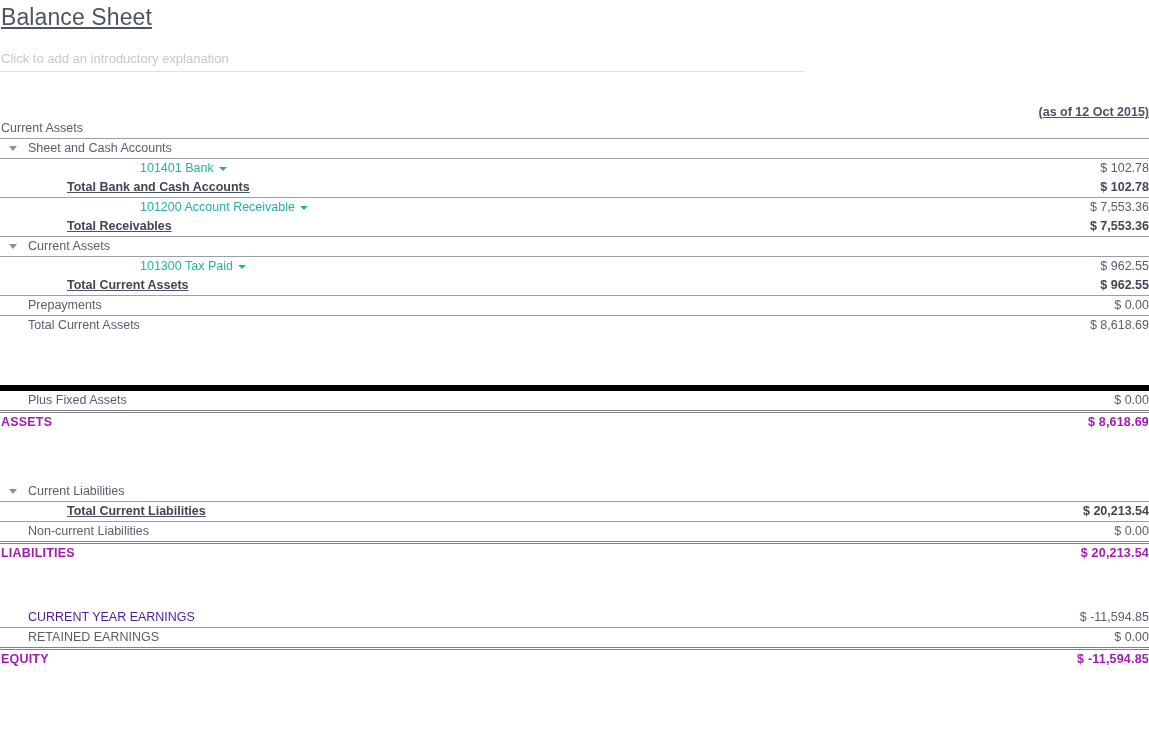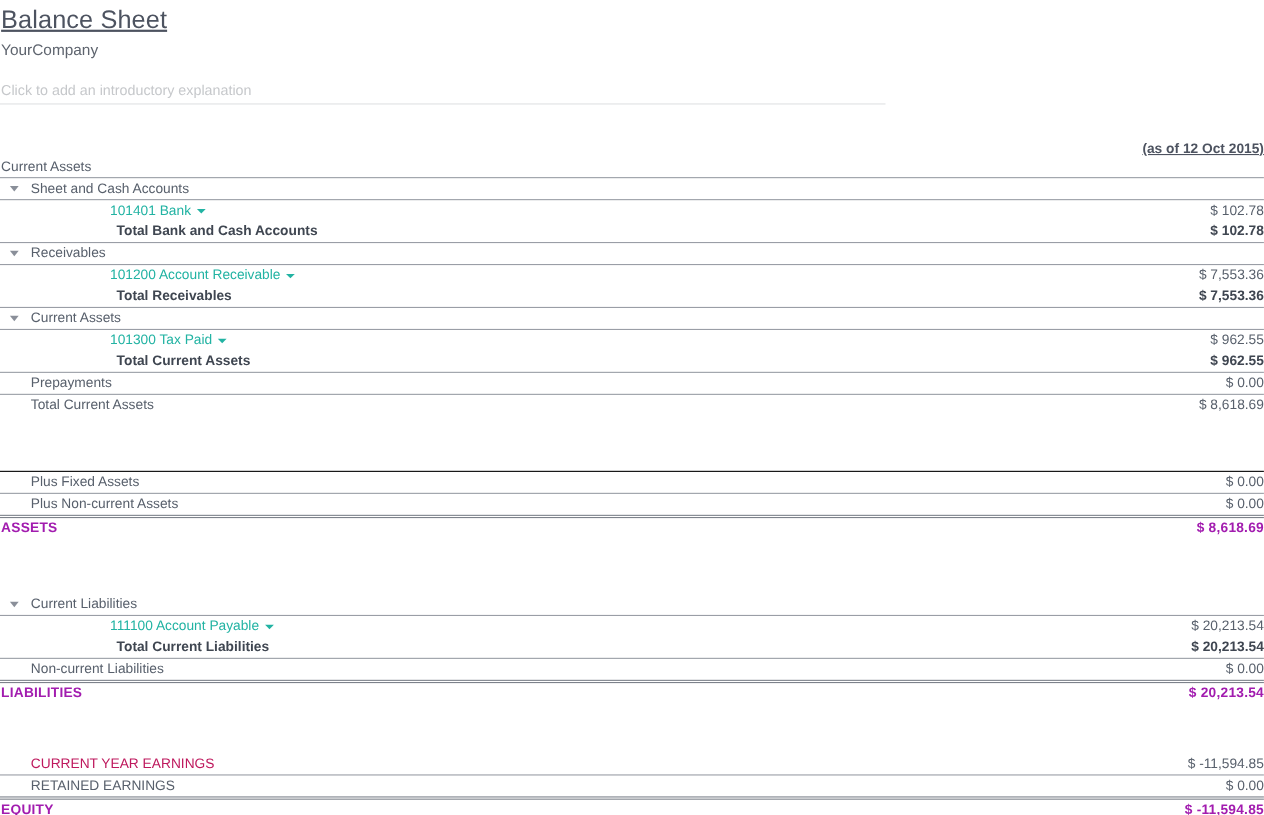--- a/index.html
+++ b/index.html
@@ -89,22 +89,22 @@
   .caret {
     width: 0;
     height: 0;
     border-left: 4.5px solid transparent;
     border-right: 4.5px solid transparent;
     border-top: 5px solid #8a8f99;
     display: block;
   }
   .ind-0 { padding-left: 1px; }
   .ind-1 { padding-left: 0px; }
-  .ind-2 { padding-left: 100px; }
-  .ind-2b { padding-left: 106px; }
+  .ind-2 { padding-left: 100px; margin-left: 40px; }
+  .ind-2b { padding-left: 67px; text-decoration: underline; }
 
   .amount {
     text-align: right;
     padding-right: 3px;
     font-size: 12.5px;
     white-space: nowrap;
     font-variant-numeric: tabular-nums;
   }
 
   
@@ -120,26 +120,26 @@
   }
   a.acct .dd {
     width: 0; height: 0;
     border-left: 4px solid transparent;
     border-right: 4px solid transparent;
     border-top: 4.5px solid #22b3a3;
     margin-left: 5px;
     display: inline-block;
   }
   a.link-plain {
-    color: #be185d;
+    color: #4c1d95;
     text-decoration: none;
   }
 
   
-  .bt-thin > td  { border-top: 1px solid #000000; }
+  .bt-thin > td  { border-top: 6px solid #000000; }
   .bt-dbl  > td  { border-top: 3px double #7d828b; }
   .bb-thin > td  { border-bottom: 1px solid #9a9ea6; }
 
   .spacer > td { height: 50px; }
   .spacer-sm > td { height: 45px; }
 
   .dateline {
     text-align: right;
     font-size: 12.5px;
     font-weight: bold;
@@ -147,21 +147,20 @@
     padding: 0 3px 4px 0;
     text-decoration: underline;
   }
 </style>
 </head>
 <body>
 
 <div class="page">
 
   <h1 class="report-title">Balance Sheet</h1>
-  <div class="company-name">YourCompany</div>
 
   <div class="intro-wrap">
     <div class="intro-placeholder">Click to add an introductory explanation</div>
   </div>
 
   <table class="bs">
     <colgroup>
       <col class="col-label">
       <col class="col-amount">
     </colgroup>
@@ -207,31 +206,20 @@
 
       <tr class="row bb-thin">
         <td>
           <div class="lab ind-2b">
               <span class="t-bold">Total Bank and Cash Accounts</span>
             </div>
         </td>
         <td class="amount t-bold">$ 102.78</td>
       </tr>
 
-      <tr class="row bb-thin">
-        <td>
-          <div class="lab ind-1">
-            <span class="caret-slot">
-                <i class="caret"></i>
-              </span>
-            <span class="t-plain">Receivables</span>
-          </div>
-        </td>
-        <td class="amount"></td>
-      </tr>
 
       <tr class="row">
         <td>
           <div class="lab ind-2">
             <a class="acct" href="#">
                 <span>101200 Account Receivable</span>
                 <i class="dd"></i>
               </a>
           </div>
         </td>
@@ -308,29 +296,20 @@
       <tr class="row bt-thin bb-thin">
         <td>
           <div class="lab ind-1">
               <span class="caret-slot"></span>
               <span class="t-plain">Plus Fixed Assets</span>
             </div>
         </td>
         <td class="amount t-plain">$ 0.00</td>
       </tr>
 
-      <tr class="row">
-        <td>
-          <div class="lab ind-1">
-              <span class="caret-slot"></span>
-              <span class="t-plain">Plus Non-current Assets</span>
-            </div>
-        </td>
-        <td class="amount t-plain">$ 0.00</td>
-      </tr>
 
       <tr class="row bt-dbl">
         <td>
           <div class="lab ind-0">
               <span class="t-total">ASSETS</span>
             </div>
         </td>
         <td class="amount t-total">$ 8,618.69</td>
       </tr>
 
@@ -344,31 +323,20 @@
           <div class="lab ind-1">
             <span class="caret-slot">
                 <i class="caret"></i>
               </span>
             <span class="t-plain">Current Liabilities</span>
           </div>
         </td>
         <td class="amount"></td>
       </tr>
 
-      <tr class="row">
-        <td>
-          <div class="lab ind-2">
-            <a class="acct" href="#">
-                <span>111100 Account Payable</span>
-                <i class="dd"></i>
-              </a>
-          </div>
-        </td>
-        <td class="amount t-plain">$ 20,213.54</td>
-      </tr>
 
       <tr class="row bb-thin">
         <td>
           <div class="lab ind-2b">
               <span class="t-bold">Total Current Liabilities</span>
             </div>
         </td>
         <td class="amount t-bold">$ 20,213.54</td>
       </tr>
 

